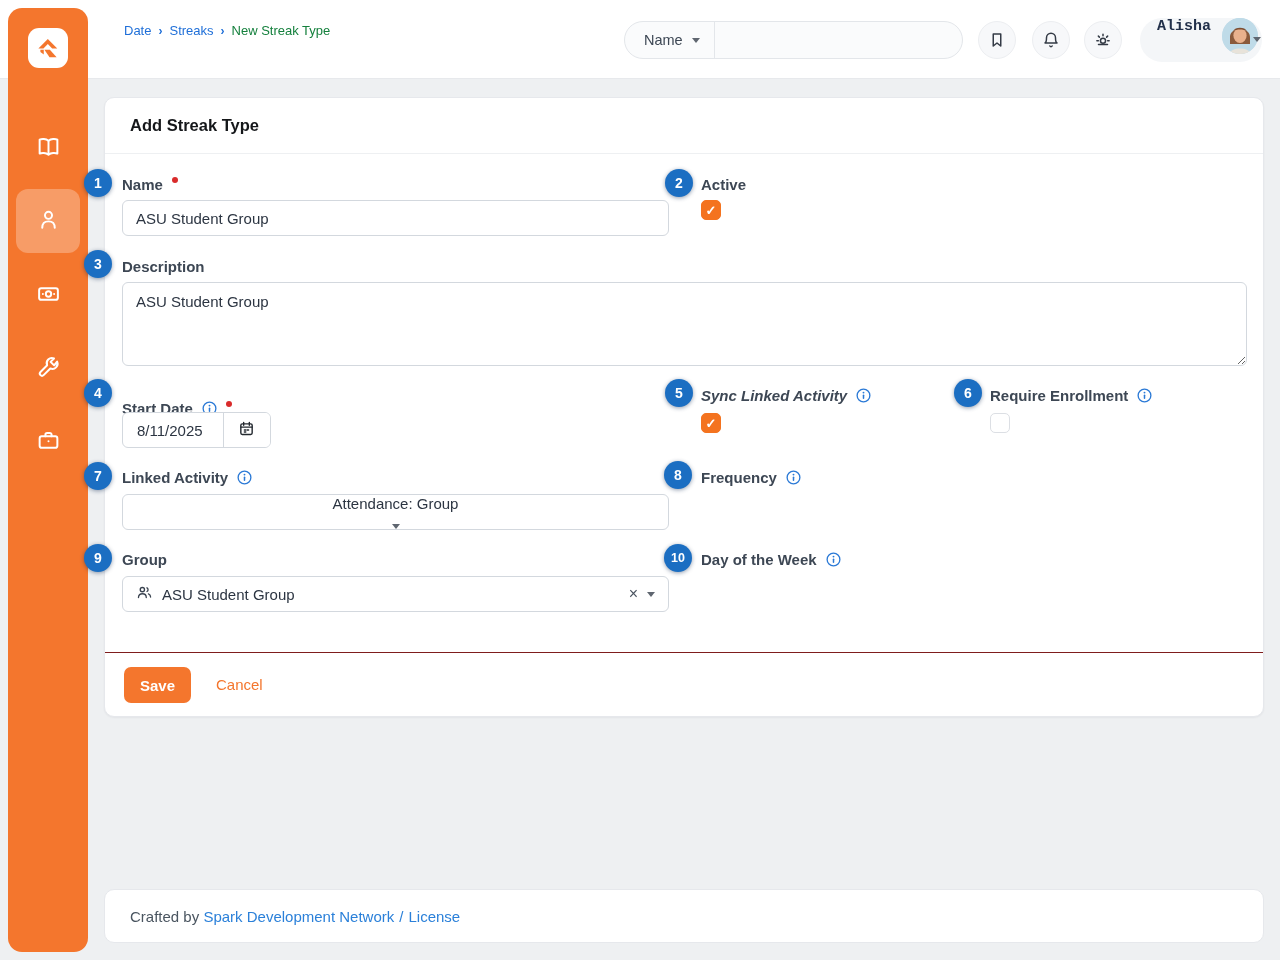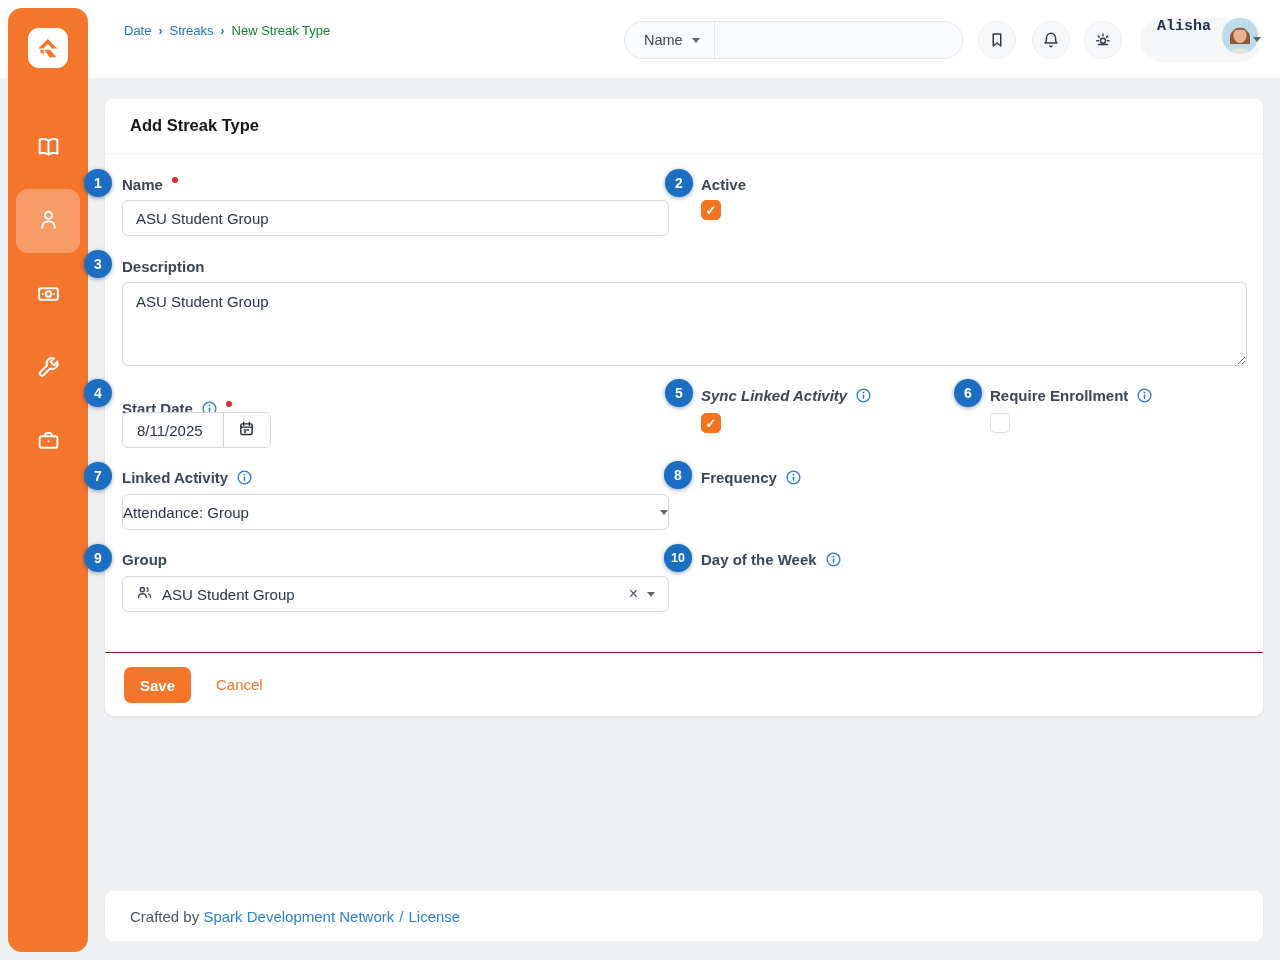--- a/index.html
+++ b/index.html
@@ -81,21 +81,21 @@
   .text-input, .select, .picker, .date-group {
     position:absolute; height:36px; background:#ffffff;
     border:1px solid #d3d8de; border-radius:6px; font-size:15px; color:#2c3542;
   }
   .text-input { padding:0 13px; width:547px; outline:none; font-family:inherit; }
   textarea.desc {
     position:absolute; left:17px; top:184px; width:1125px; height:84px;
     background:#fff; border:1px solid #d3d8de; border-radius:6px;
     font:15px "Liberation Sans", sans-serif; color:#2c3542; padding:10px 13px; outline:none; resize:both;
   }
-  .select { display:flex; align-items:center; justify-content:space-between; padding:0 0; cursor:pointer; }
+  .select { display:flex; align-items:center; justify-content:space-between; padding:0 19px; cursor:pointer;flex-direction:column; }
   .picker { display:flex; align-items:center; gap:9px; padding:0 13px; cursor:pointer; }
   .picker .spacer { flex:1; }
   .clear-x { color:#4a5460; font-size:16px; line-height:1; cursor:pointer; }
   .date-group { display:flex; width:149px; overflow:hidden; }
   .date-text { width:101px; display:flex; align-items:center; padding-left:14px; }
   .date-addon { width:48px; border-left:1px solid #d3d8de; display:flex; align-items:center; justify-content:center; color:#23292f; cursor:pointer; background:#fff; }
 
   .checkbox {
     position:absolute; width:20px; height:20px; border-radius:5px;
     border:1.5px solid #dcdfe4; background:#fff; cursor:pointer;

